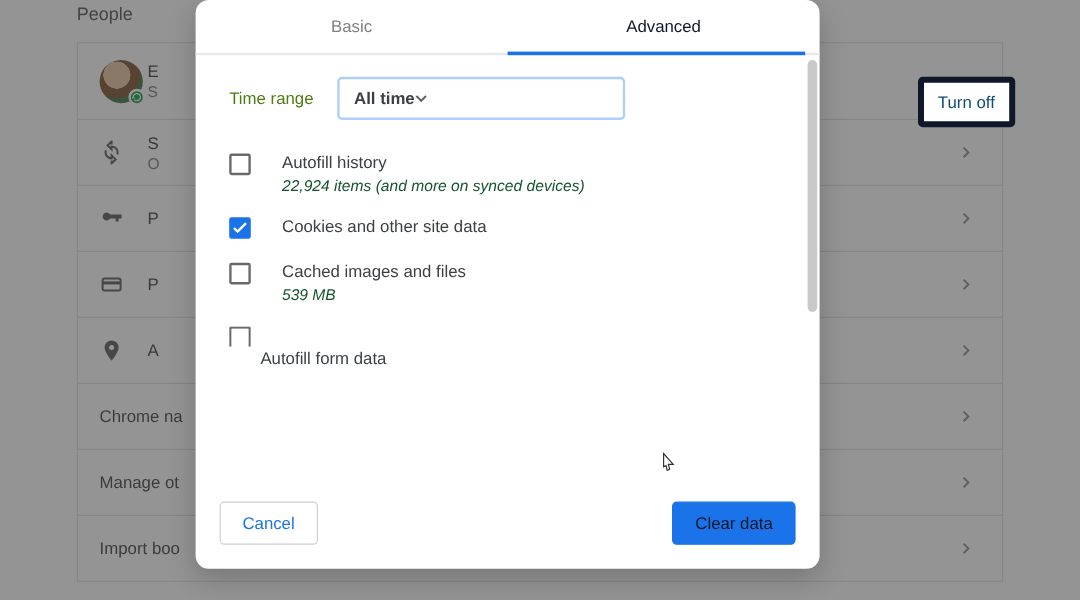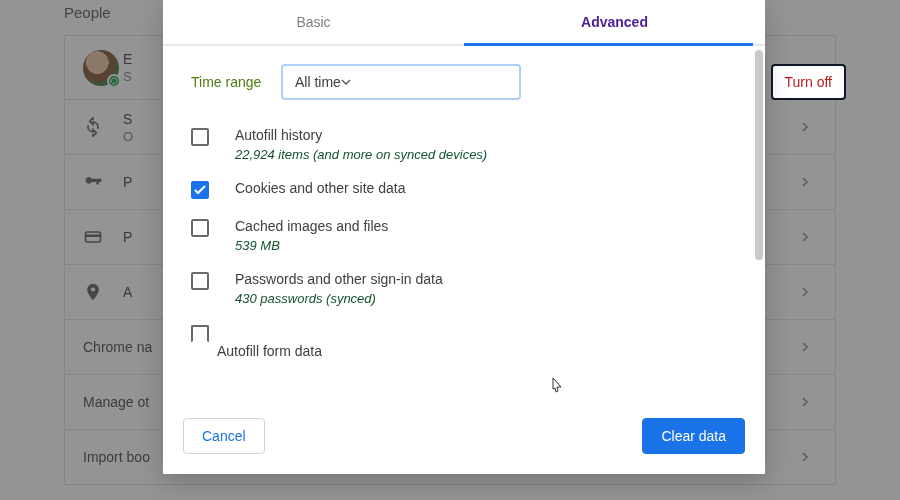--- a/index.html
+++ b/index.html
@@ -9,59 +9,59 @@
   
   .bg { position: absolute; top: 0; left: 0; right: 0; bottom: 0; padding: 0 64px; color: #555; }
   .bg-title { font-size: 15px; color: #4c4c4c; margin-top: 4px; margin-bottom: 14px; }
   .bg-panel { border-top: 1px solid #e0e0e0; }
   .bg-row { display: flex; align-items: center; height: 55px; border: 1px solid #e0e0e0; border-top: none; padding: 0 18px; }
   .bg-row .icon-slot { width: 40px; display: flex; align-items: center; justify-content: flex-start; color: #6d6d6d; }
   .bg-row .label-slot { flex: 1; font-size: 14px; color: #333; }
   .bg-row .chev-slot { width: 24px; color: #8a8a8a; display:flex; align-items:center; justify-content:center;}
   .avatar { width: 36px; height: 36px; border-radius: 50%; background: radial-gradient(circle at 40% 35%, #e8c4a0 0 35%, #7a4a2a 36% 60%, #3b6e3a 61% 100%); position: relative; }
   .avatar .badge { position: absolute; right: -2px; bottom: -2px; width: 14px; height: 14px; border-radius: 50%; background: #0d9b3f; border: 2px solid #fff; display:flex; align-items:center; justify-content:center; }
-  .turnoff-btn { position: absolute; right: 54px; top: 64px; border: 2px solid #0f172a; background: #fff; color: #b91c1c; font-size: 14px; padding: 8px 12px; border-radius: 4px; }
+  .turnoff-btn { position: absolute; right: 54px; top: 64px; border: 5px solid #0f172a; background: #fff; color: #0c4a6e; font-size: 14px; padding: 8px 12px; border-radius: 4px; }
   .bg-row.simple { padding-left: 18px; }
   .bg-row.simple .label-slot { font-size: 14px; color: #3a3a3a; }
 
   
   .overlay { position: absolute; inset: 0; background: rgba(60,60,60,0.55); }
 
   
-  .dialog { position: absolute; left: 163px; top: 0; width: 602px; background: #fff; border-radius: 0; box-shadow: 0 8px 24px rgba(0,0,0,0.2); }
+  .dialog { position: absolute; left: 163px; top: 0; width: 520px; background: #fff; border-radius: 11px; box-shadow: 0 8px 24px rgba(0,0,0,0.2); }
   .tabs { display: flex; height: 44px; }
   .tab { flex: 1; text-align: center; line-height: 44px; font-size: 14px; color: #808080; cursor: pointer; }
-  .tab.active { color: #4c1d95; font-weight: 700; }
+  .tab.active { color: #0f172a; font-weight: 400; }
   .tabline { height: 2px; background: #e8e8e8; position: relative; }
   .tabline .ind { position: absolute; left: 50%; right: 12px; top: -1px; height: 3px; background: #1a73e8; }
 
   .body { position: relative; padding: 18px 28px 6px 28px; height: 358px; }
   .scroll { position: absolute; right: 2px; top: 4px; bottom: 4px; width: 8px; }
   .scroll .track { position:absolute; inset:0; }
   .scroll .thumb { position: absolute; left: 0; right: 0; top: 0; height: 210px; background: #c9c9c9; border-radius: 4px; }
 
   .time-row { display: flex; align-items: center; margin-bottom: 18px; }
   .time-label { width: 90px; font-size: 14px; color: #4d7c0f; }
-  .select { width: 240px; height: 36px; border: 2px solid #aecff7; border-radius: 4px; display: flex; align-items: center; padding: 0 12px; color: #3c4043; font-size: 14px; background: #fff; }
+  .select { width: 240px; height: 36px; border: 2px solid #aecff7; border-radius: 4px; display: flex; align-items: center; padding: 0 12px; color: #3c4043; font-size: 14px; background: #fff; font-weight: bold; }
 
   .opt { display: flex; align-items: flex-start; padding: 9px 0 9px 0; }
   .chk { width: 18px; height: 18px; border: 2px solid #6a6a6a; border-radius: 2px; margin-top: 1px; flex-shrink: 0; display:flex; align-items:center; justify-content:center; }
   .chk.checked { background: #1a73e8; border-color: #1a73e8; }
   .chk.checked svg { display:block; }
   .chk svg { display:none; }
   .opt-text { margin-left: 26px; }
   .opt-title { font-size: 14px; color: #3c4043; margin-bottom: 4px; }
   .opt-sub { font-size: 13px; color: #14532d; font-style: italic; }
 
   .cursor { position: absolute; width: 20px; height: 22px; pointer-events:none; }
 
   .footer { display: flex; justify-content: space-between; gap: 14px; padding: 14px 20px 20px 20px; }
   .btn { font-size: 14px; padding: 9px 18px; border-radius: 4px; cursor: pointer; }
   .btn-cancel { background: #fff; color: #1a73e8; border: 1px solid #d0d0d0; }
-  .btn-primary { background: #1a73e8; color: #ffffff; border: 1px solid #1a73e8; font-weight: 500; }
+  .btn-primary { background: #1a73e8; color: #0f172a; border: 1px solid #1a73e8; font-weight: 500; }
 
   svg { display: block; }
 </style>
 </head>
 <body>
 
 <div class="bg">
   <div class="bg-title">People</div>
   <div class="bg-panel">
     <div class="bg-row" style="height:64px;">
@@ -216,27 +216,20 @@
     </div>
 
     <div class="opt">
       <div class="chk"></div>
       <div class="opt-text">
         <div class="opt-title">Cached images and files</div>
         <div class="opt-sub">539 MB</div>
       </div>
     </div>
 
-    <div class="opt">
-      <div class="chk"></div>
-      <div class="opt-text">
-        <div class="opt-title">Passwords and other sign-in data</div>
-        <div class="opt-sub">430 passwords (synced)</div>
-      </div>
-    </div>
 
     <div class="opt" style="padding-bottom:0;flex-direction:column;">
       <div class="chk" style="border-bottom-color:transparent;"></div>
       <div class="opt-text">
         <div class="opt-title">Autofill form data</div>
       </div>
     </div>
 
     <div class="cursor" style="left:384px; top:330px;">
       <svg width="18" height="22" viewBox="0 0 18 22">

